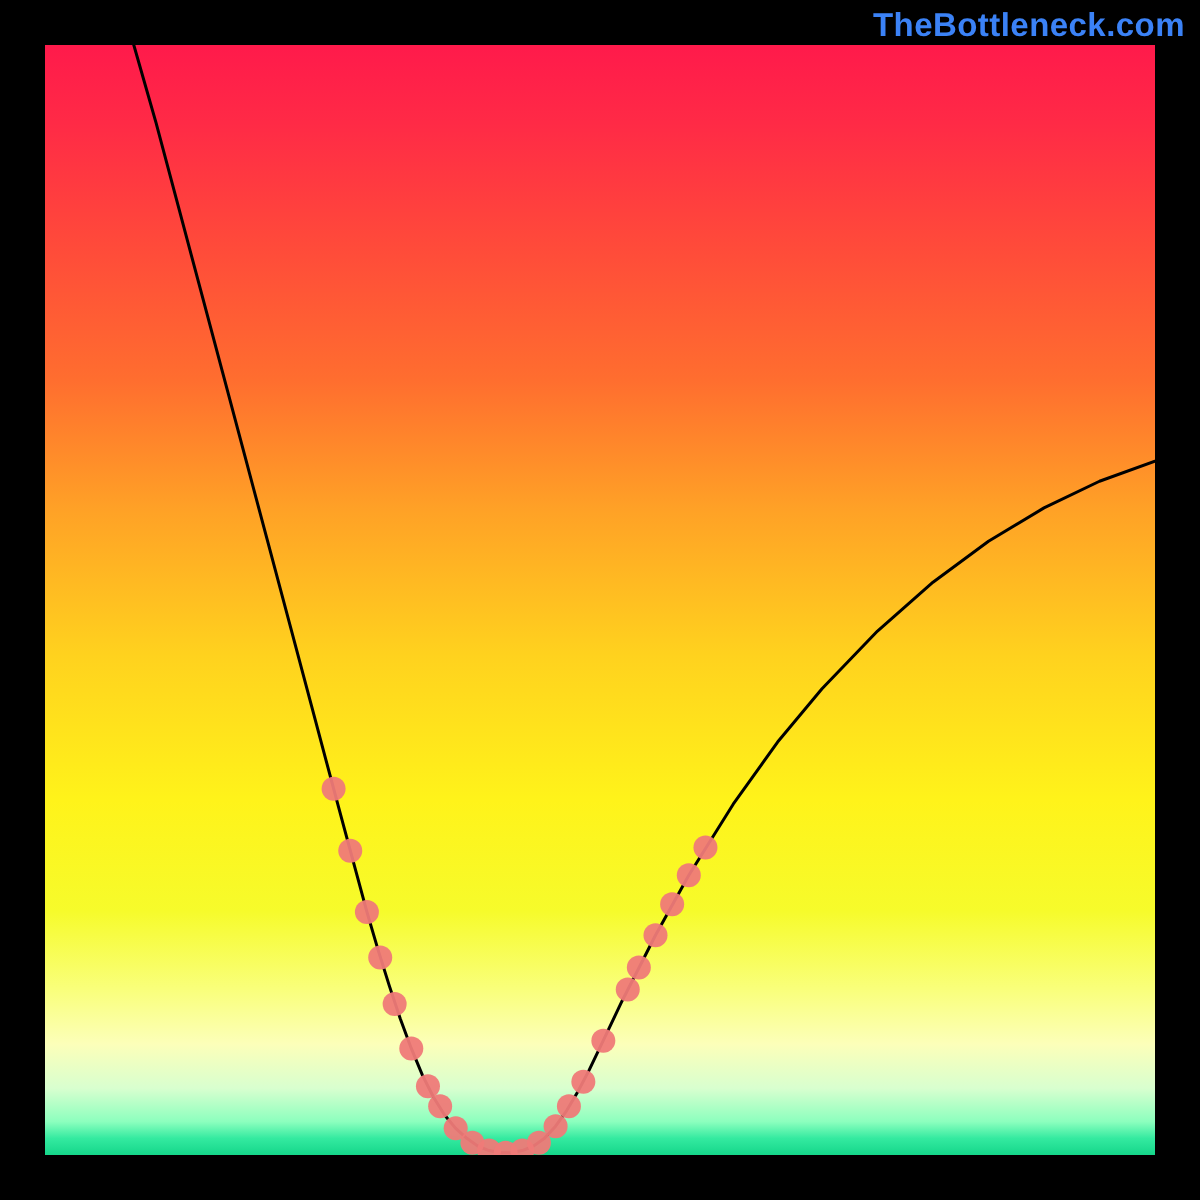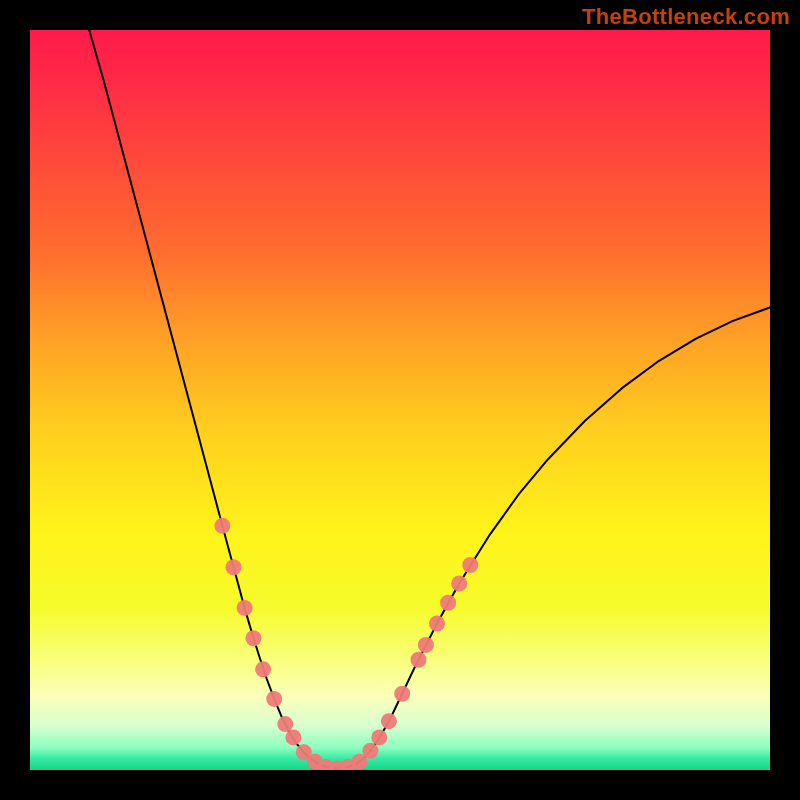--- a/index.html
+++ b/index.html
@@ -14,21 +14,21 @@
   .frame {
     position: relative;
     width: 800px;
     height: 800px;
     background: #000;
   }
   .watermark {
     position: absolute;
     top: 4px;
     right: 10px;
-    color: #c2410c;
+    color: #3b82f6;
     font-size: 22px;
     font-weight: 600;
     letter-spacing: 0.3px;
     user-select: none;
   }
   .plot-area {
     position: absolute;
     left: 30px;
     top: 30px;
     width: 740px;

